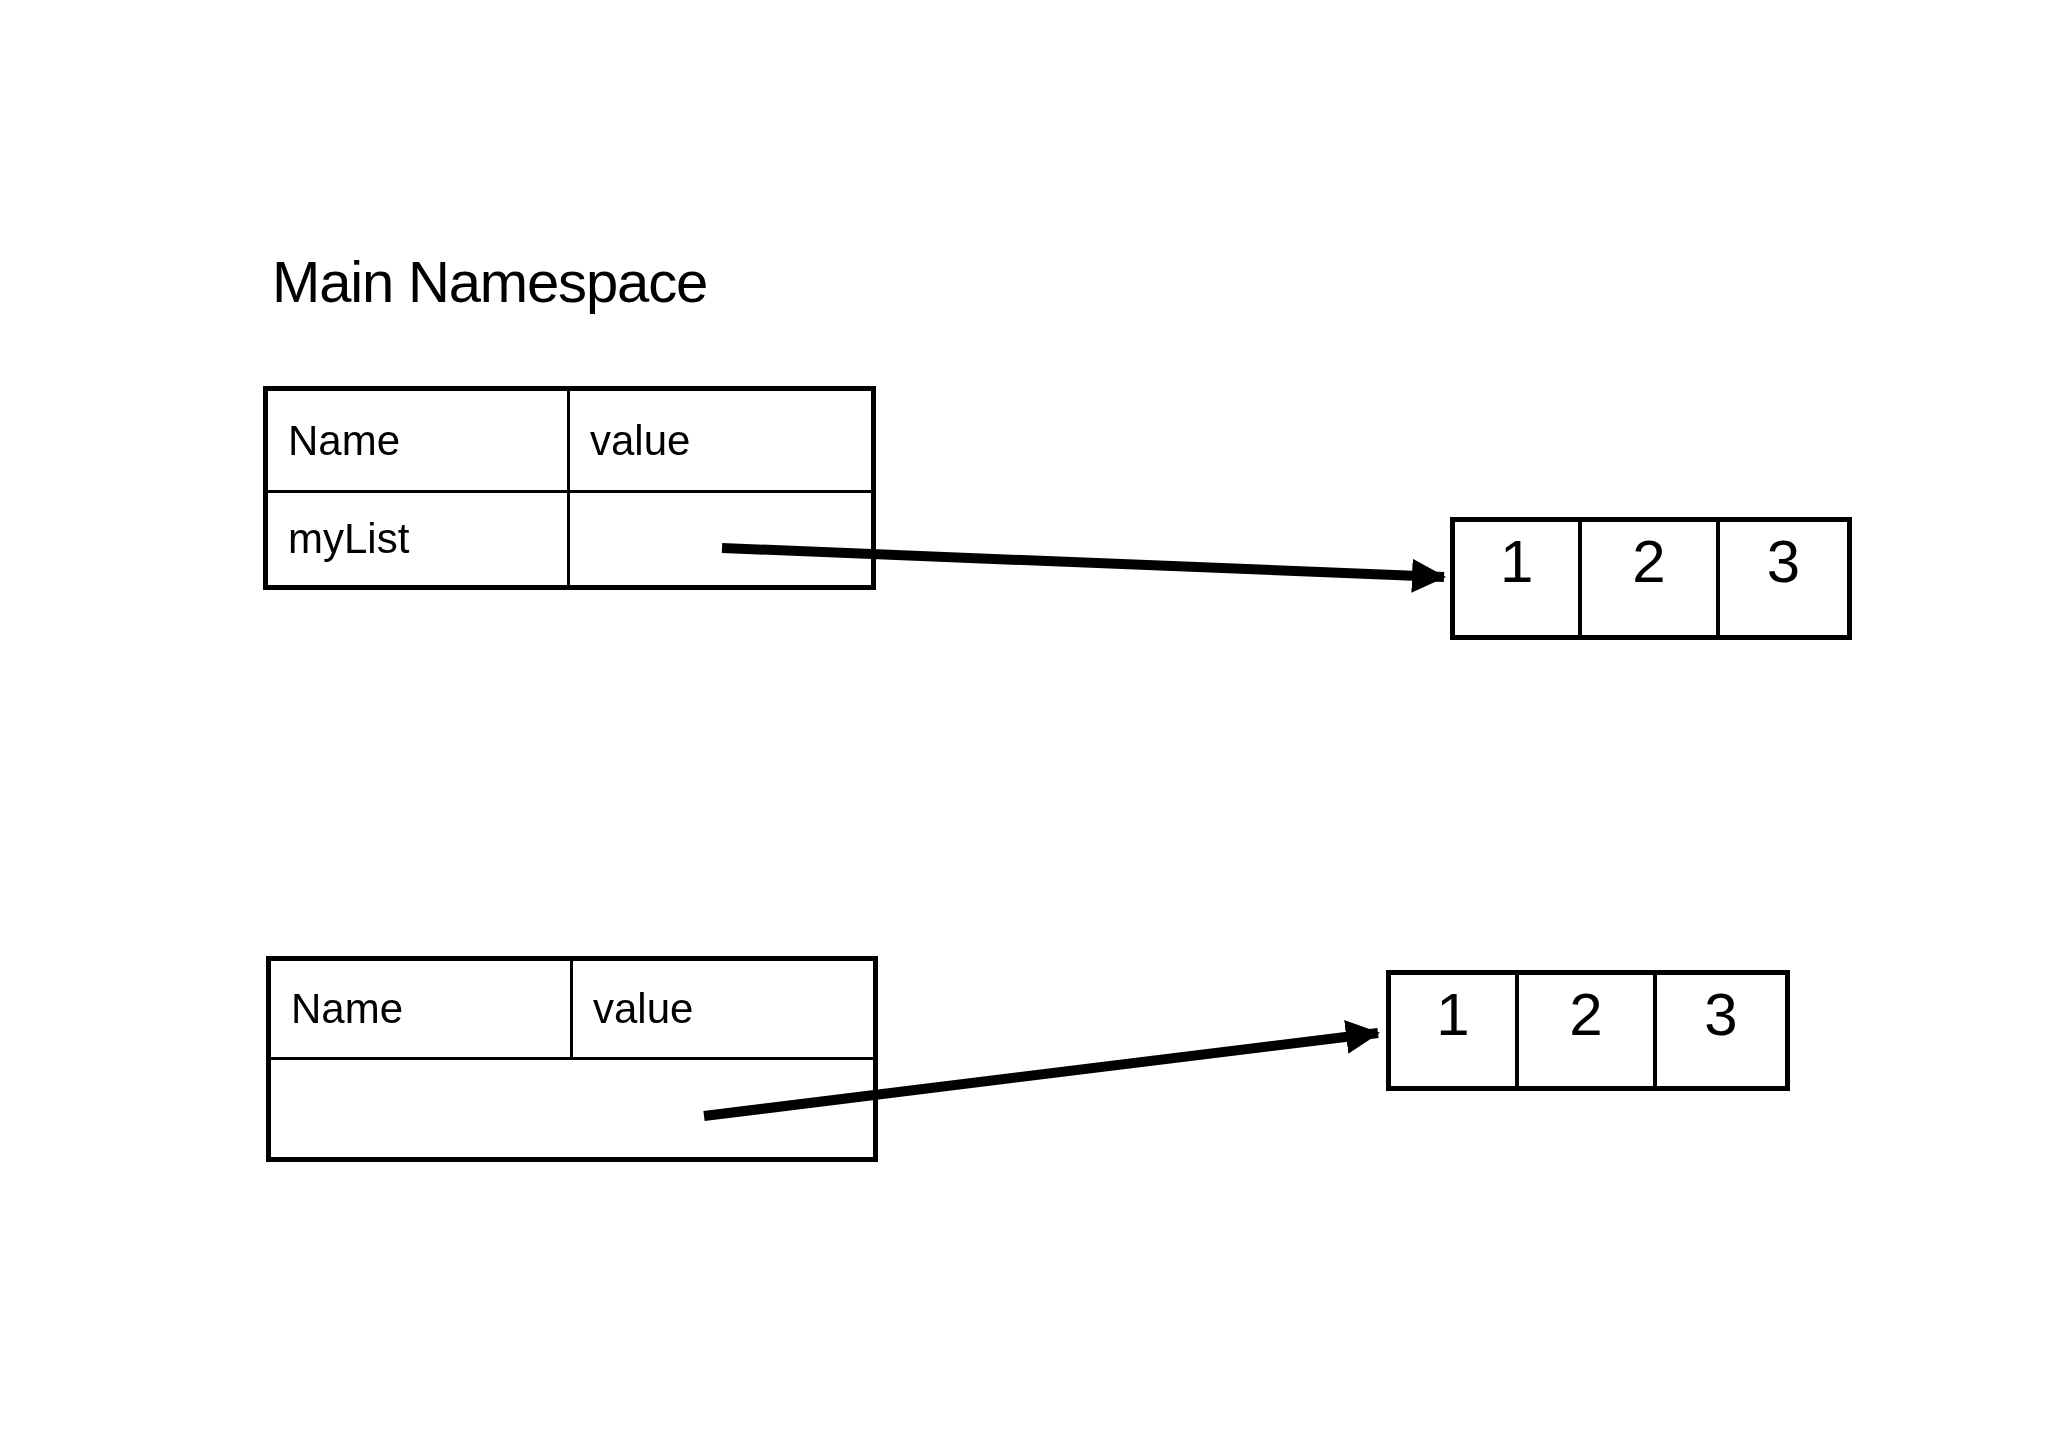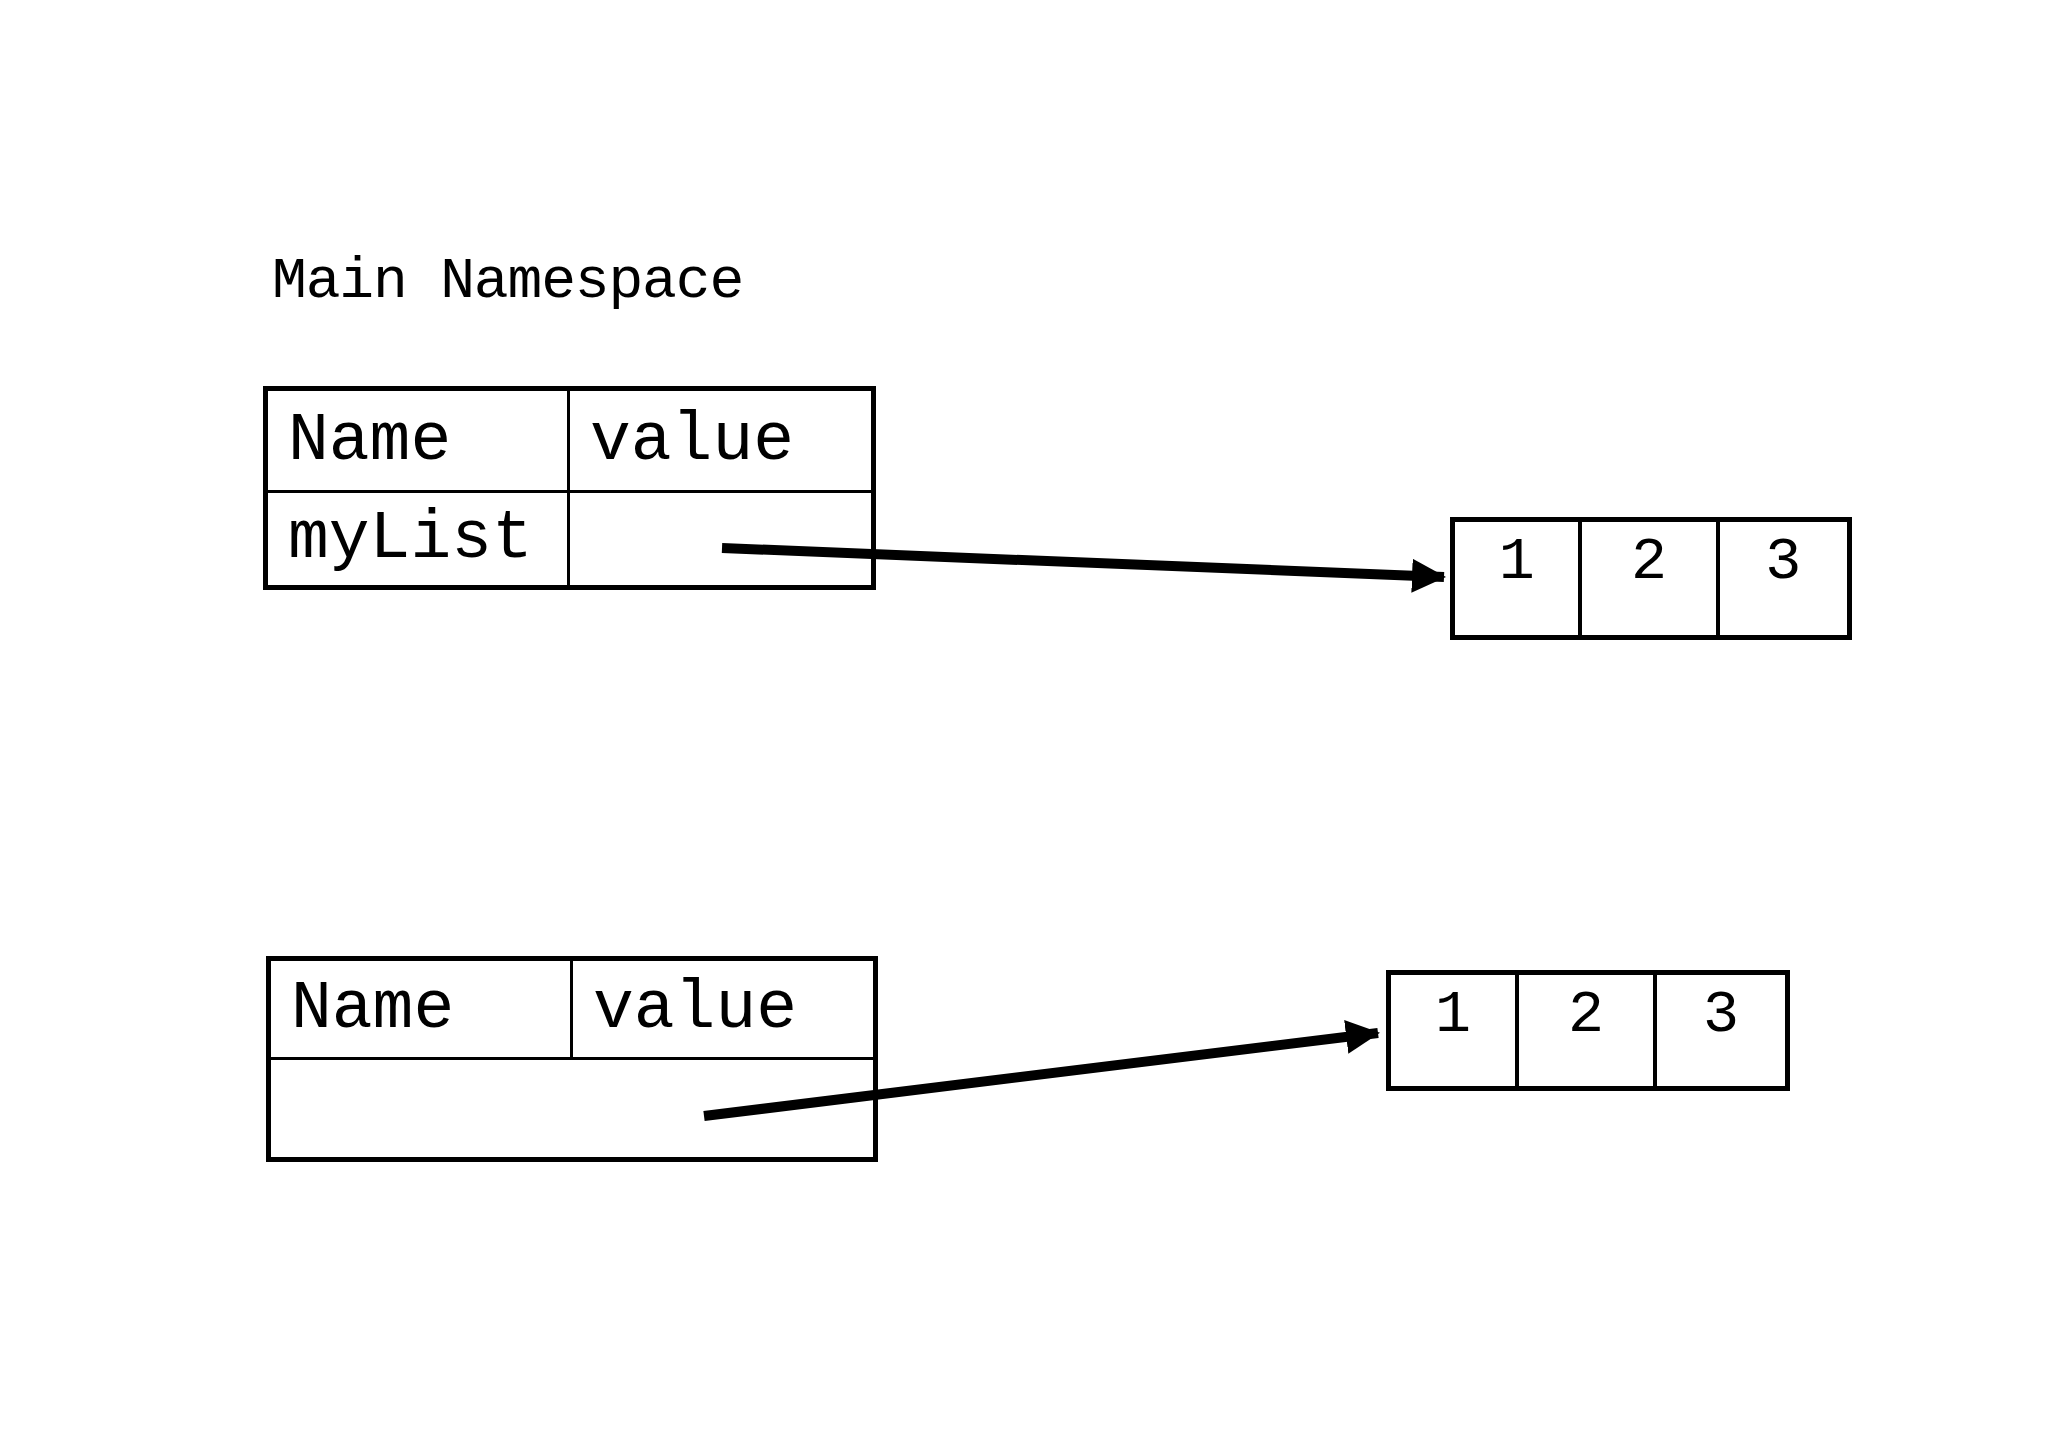--- a/index.html
+++ b/index.html
@@ -5,21 +5,21 @@
   html, body {
     margin: 0;
     padding: 0;
     background: #ffffff;
   }
   .canvas {
     position: relative;
     width: 2048px;
     height: 1448px;
     background: #ffffff;
-    font-family: Liberation Mono, monospace;
+    font-family: Liberation Sans, sans-serif;
     color: #000000;
     overflow: hidden;
   }
   .title {
     position: absolute;
     line-height: 1.1;
     letter-spacing: -0.02em;
     white-space: nowrap;
   }
   .title-main   { left: 272px; top: 250px; font-size: 58px; }
@@ -35,21 +35,21 @@
     border: 5px solid #000;
     background: #fff;
   }
   .ns-table.t1 { left: 263px; top: 386px; width: 613px; height: 204px; grid-template-rows: 102px 1fr; }
   .ns-table.t2 { left: 266px; top: 956px; width: 612px; height: 206px; grid-template-rows: 99px 1fr; }
   .ns-cell {
     box-sizing: border-box;
     display: flex;
     align-items: center;
     padding-left: 20px;
-    font-size: 68px;
+    font-size: 42px;
     line-height: 1;
     white-space: nowrap;
     overflow: hidden;
   }
   .ns-cell.c-name  { border-right: 3px solid #000; }
   .ns-cell.r-head  { border-bottom: 3px solid #000; }
 
   
   .list-box {
     position: absolute;

